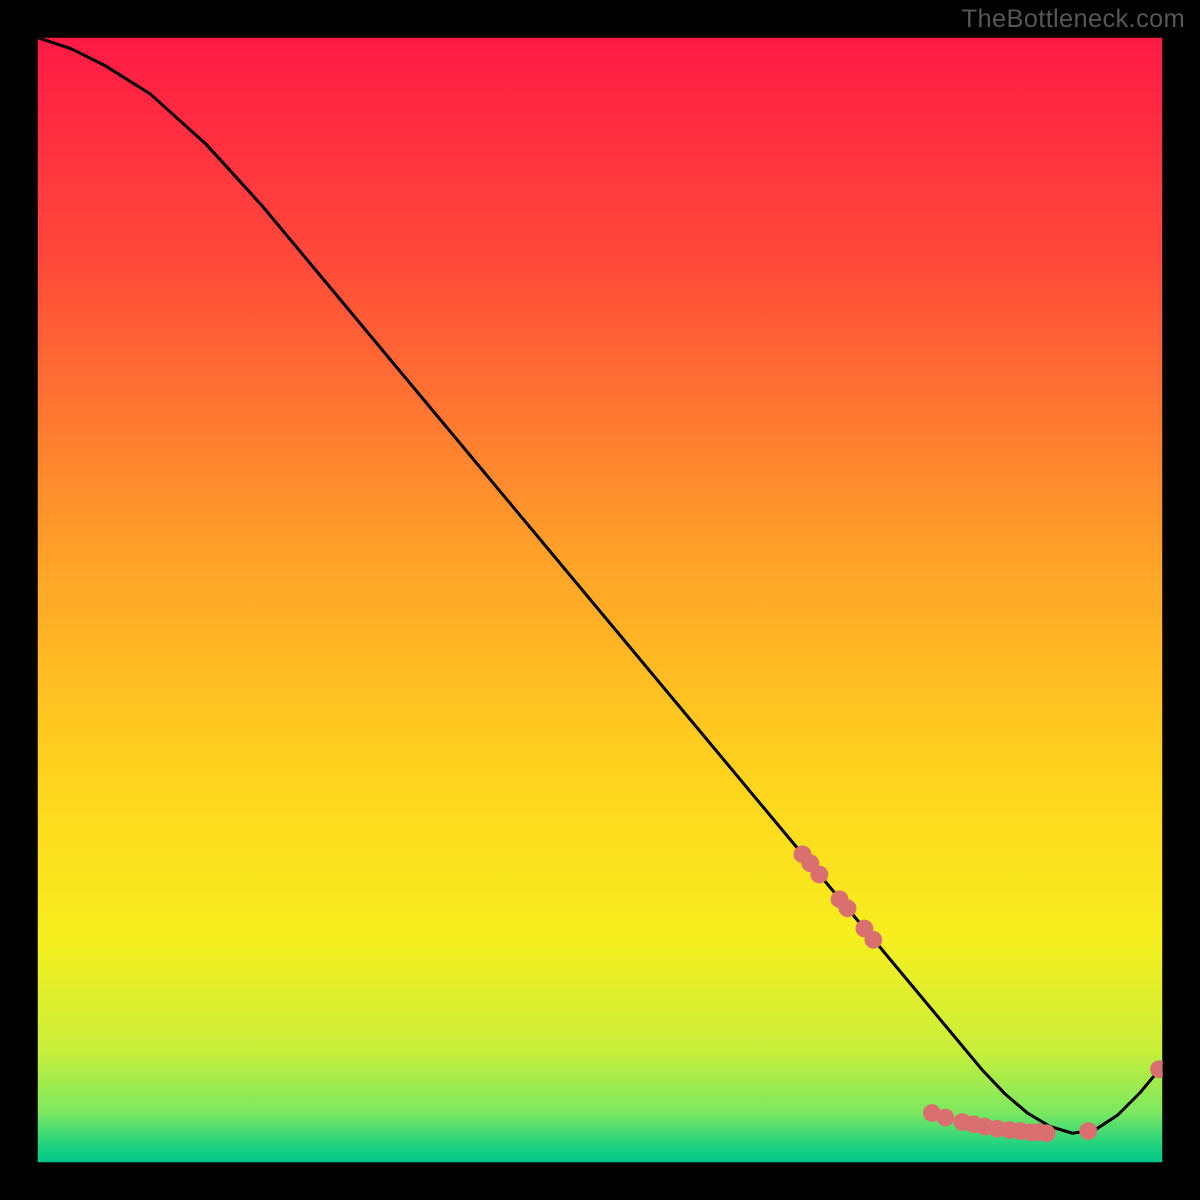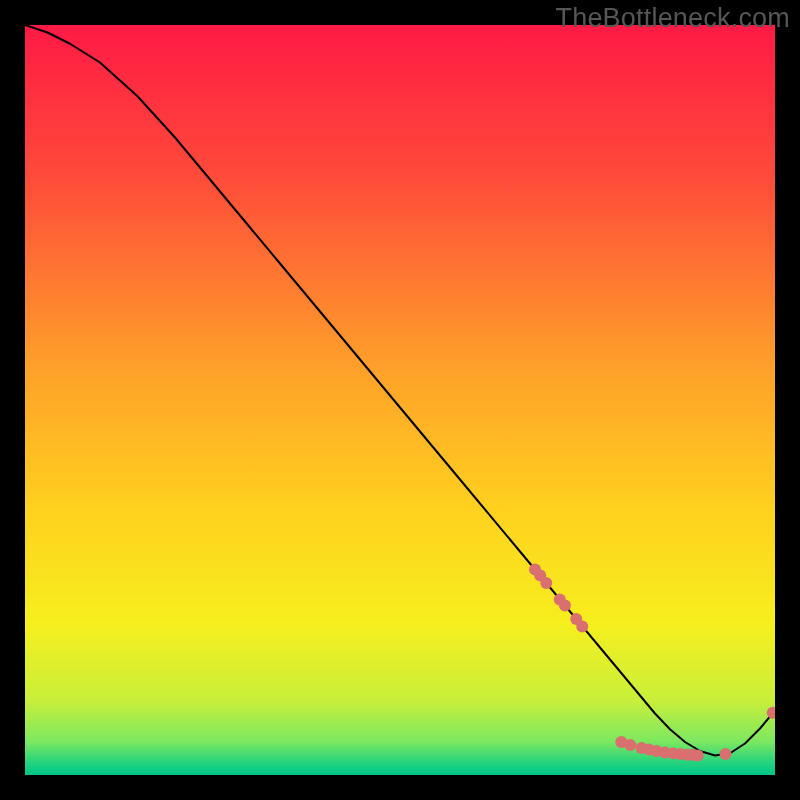--- a/index.html
+++ b/index.html
@@ -15,21 +15,21 @@
     left: 25px;
     top: 25px;
     width: 750px;
     height: 750px;
   }
   .attribution {
     position: absolute;
     top: 3px;
     right: 10px;
     font-family: Arial, Helvetica, sans-serif;
-    font-size: 27px;
+    font-size: 17px;
     color: #565656;
     letter-spacing: 0.2px;
     font-weight: 400;
     margin-left: 12px;
   }
 </style>
 </head>
 <body>
 
 <div class="wrap">

